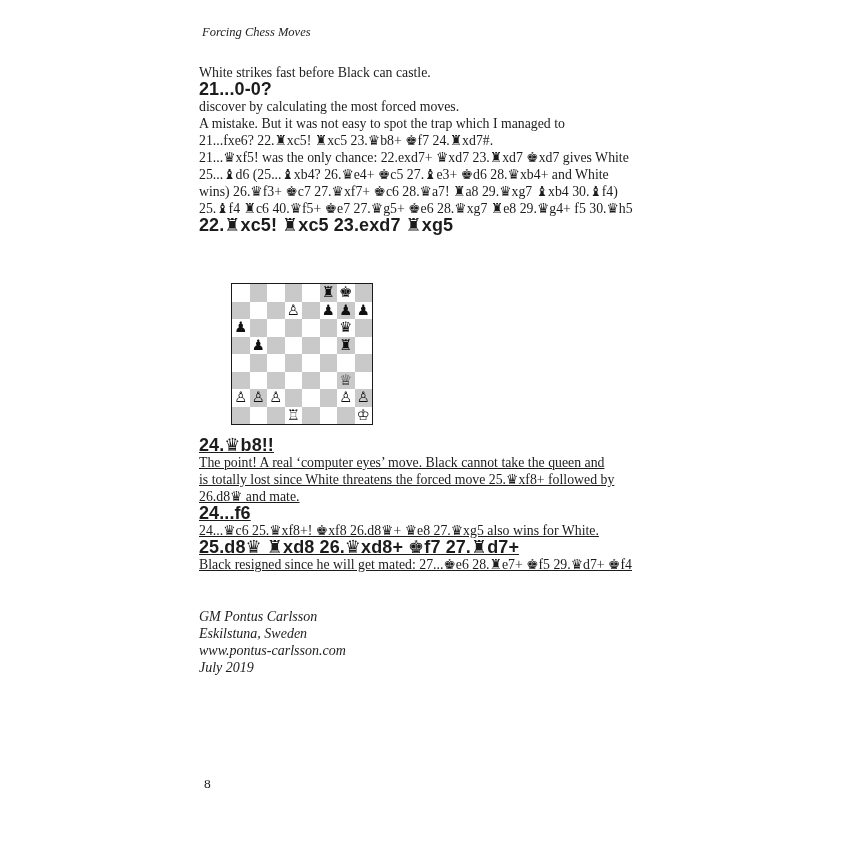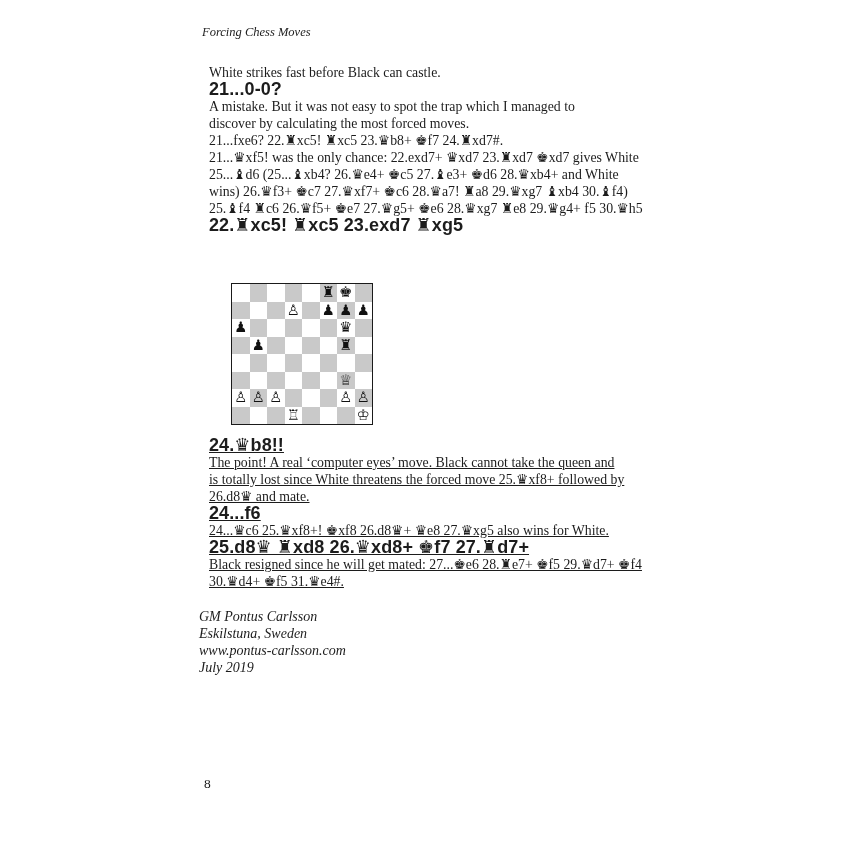--- a/index.html
+++ b/index.html
@@ -9,21 +9,21 @@
     background:#ffffff;
     font-family:"Liberation Serif","DejaVu Serif","DejaVu Sans",serif;
     color:#1c1c1c;
     overflow:hidden;
   }
   .running-header{
     position:absolute;left:202px;top:25px;
     font-style:italic;font-size:12.5px;color:#1c1c1c;
   }
   .text-block{
-    position:absolute;left:209px;width:474px;
+    position:absolute;left:199px;width:474px;
   }
   .tline{
     font-size:13.8px;line-height:17px;white-space:nowrap;
     font-family:"Liberation Serif","DejaVu Serif","DejaVu Sans",serif;
   }
   .tline.bold-move{
     font-family:"Liberation Sans","DejaVu Sans",sans-serif;
     font-weight:bold;font-size:18px;letter-spacing:0.1px;
   }
   #block1{top:64px;}
@@ -60,27 +60,27 @@
 </head>
 <body>
 
 <div class="page">
 
   <div class="running-header">Forcing Chess Moves</div>
 
   <div id="block1" class="text-block">
       <div class="tline">White strikes fast before Black can castle.</div>
       <div class="tline bold-move">21...0-0?</div>
+      <div class="tline">discover by calculating the most forced moves.</div>
       <div class="tline">A mistake. But it was not easy to spot the trap which I managed to</div>
-      <div class="tline">discover by calculating the most forced moves.</div>
       <div class="tline">21...fxe6? 22.♜xc5! ♜xc5 23.♛b8+ ♚f7 24.♜xd7#.</div>
       <div class="tline">21...♛xf5! was the only chance: 22.exd7+ ♛xd7 23.♜xd7 ♚xd7 gives White</div>
       <div class="tline">25...♝d6 (25...♝xb4? 26.♛e4+ ♚c5 27.♝e3+ ♚d6 28.♛xb4+ and White</div>
       <div class="tline">wins) 26.♛f3+ ♚c7 27.♛xf7+ ♚c6 28.♛a7! ♜a8 29.♛xg7 ♝xb4 30.♝f4)</div>
-      <div class="tline">25.♝f4 ♜c6 26.♛f5+ ♚e7 27.♛g5+ ♚e6 28.♛xg7 ♜e8 29.♛g4+ f5 30.♛h5</div>
+      <div class="tline">25.♝f4 ♜c6 40.♛f5+ ♚e7 27.♛g5+ ♚e6 28.♛xg7 ♜e8 29.♛g4+ f5 30.♛h5</div>
       <div class="tline bold-move">22.♜xc5! ♜xc5 23.exd7 ♜xg5</div>
     </div>
 
   <div class="board-wrap">
     <div class="board">
         <div class="square light"></div>
         <div class="square dark"></div>
         <div class="square light"></div>
         <div class="square dark"></div>
         <div class="square light"></div>
@@ -184,21 +184,20 @@
 
   <div id="block2" class="text-block">
       <div class="tline bold-move">24.♛b8!!</div>
       <div class="tline">The point! A real ‘computer eyes’ move. Black cannot take the queen and</div>
       <div class="tline">is totally lost since White threatens the forced move 25.♛xf8+ followed by</div>
       <div class="tline">26.d8♛ and mate.</div>
       <div class="tline bold-move">24...f6</div>
       <div class="tline">24...♛c6 25.♛xf8+! ♚xf8 26.d8♛+ ♛e8 27.♛xg5 also wins for White.</div>
       <div class="tline bold-move">25.d8♛ ♜xd8 26.♛xd8+ ♚f7 27.♜d7+</div>
       <div class="tline">Black resigned since he will get mated: 27...♚e6 28.♜e7+ ♚f5 29.♛d7+ ♚f4</div>
-      <div class="tline">30.♛d4+ ♚f5 31.♛e4#.</div>
     </div>
 
   <div class="author-block">
     <div>GM Pontus Carlsson</div>
     <div>Eskilstuna, Sweden</div>
     <div>www.pontus-carlsson.com</div>
     <div>July 2019</div>
   </div>
 
   <div class="page-number">8</div>

